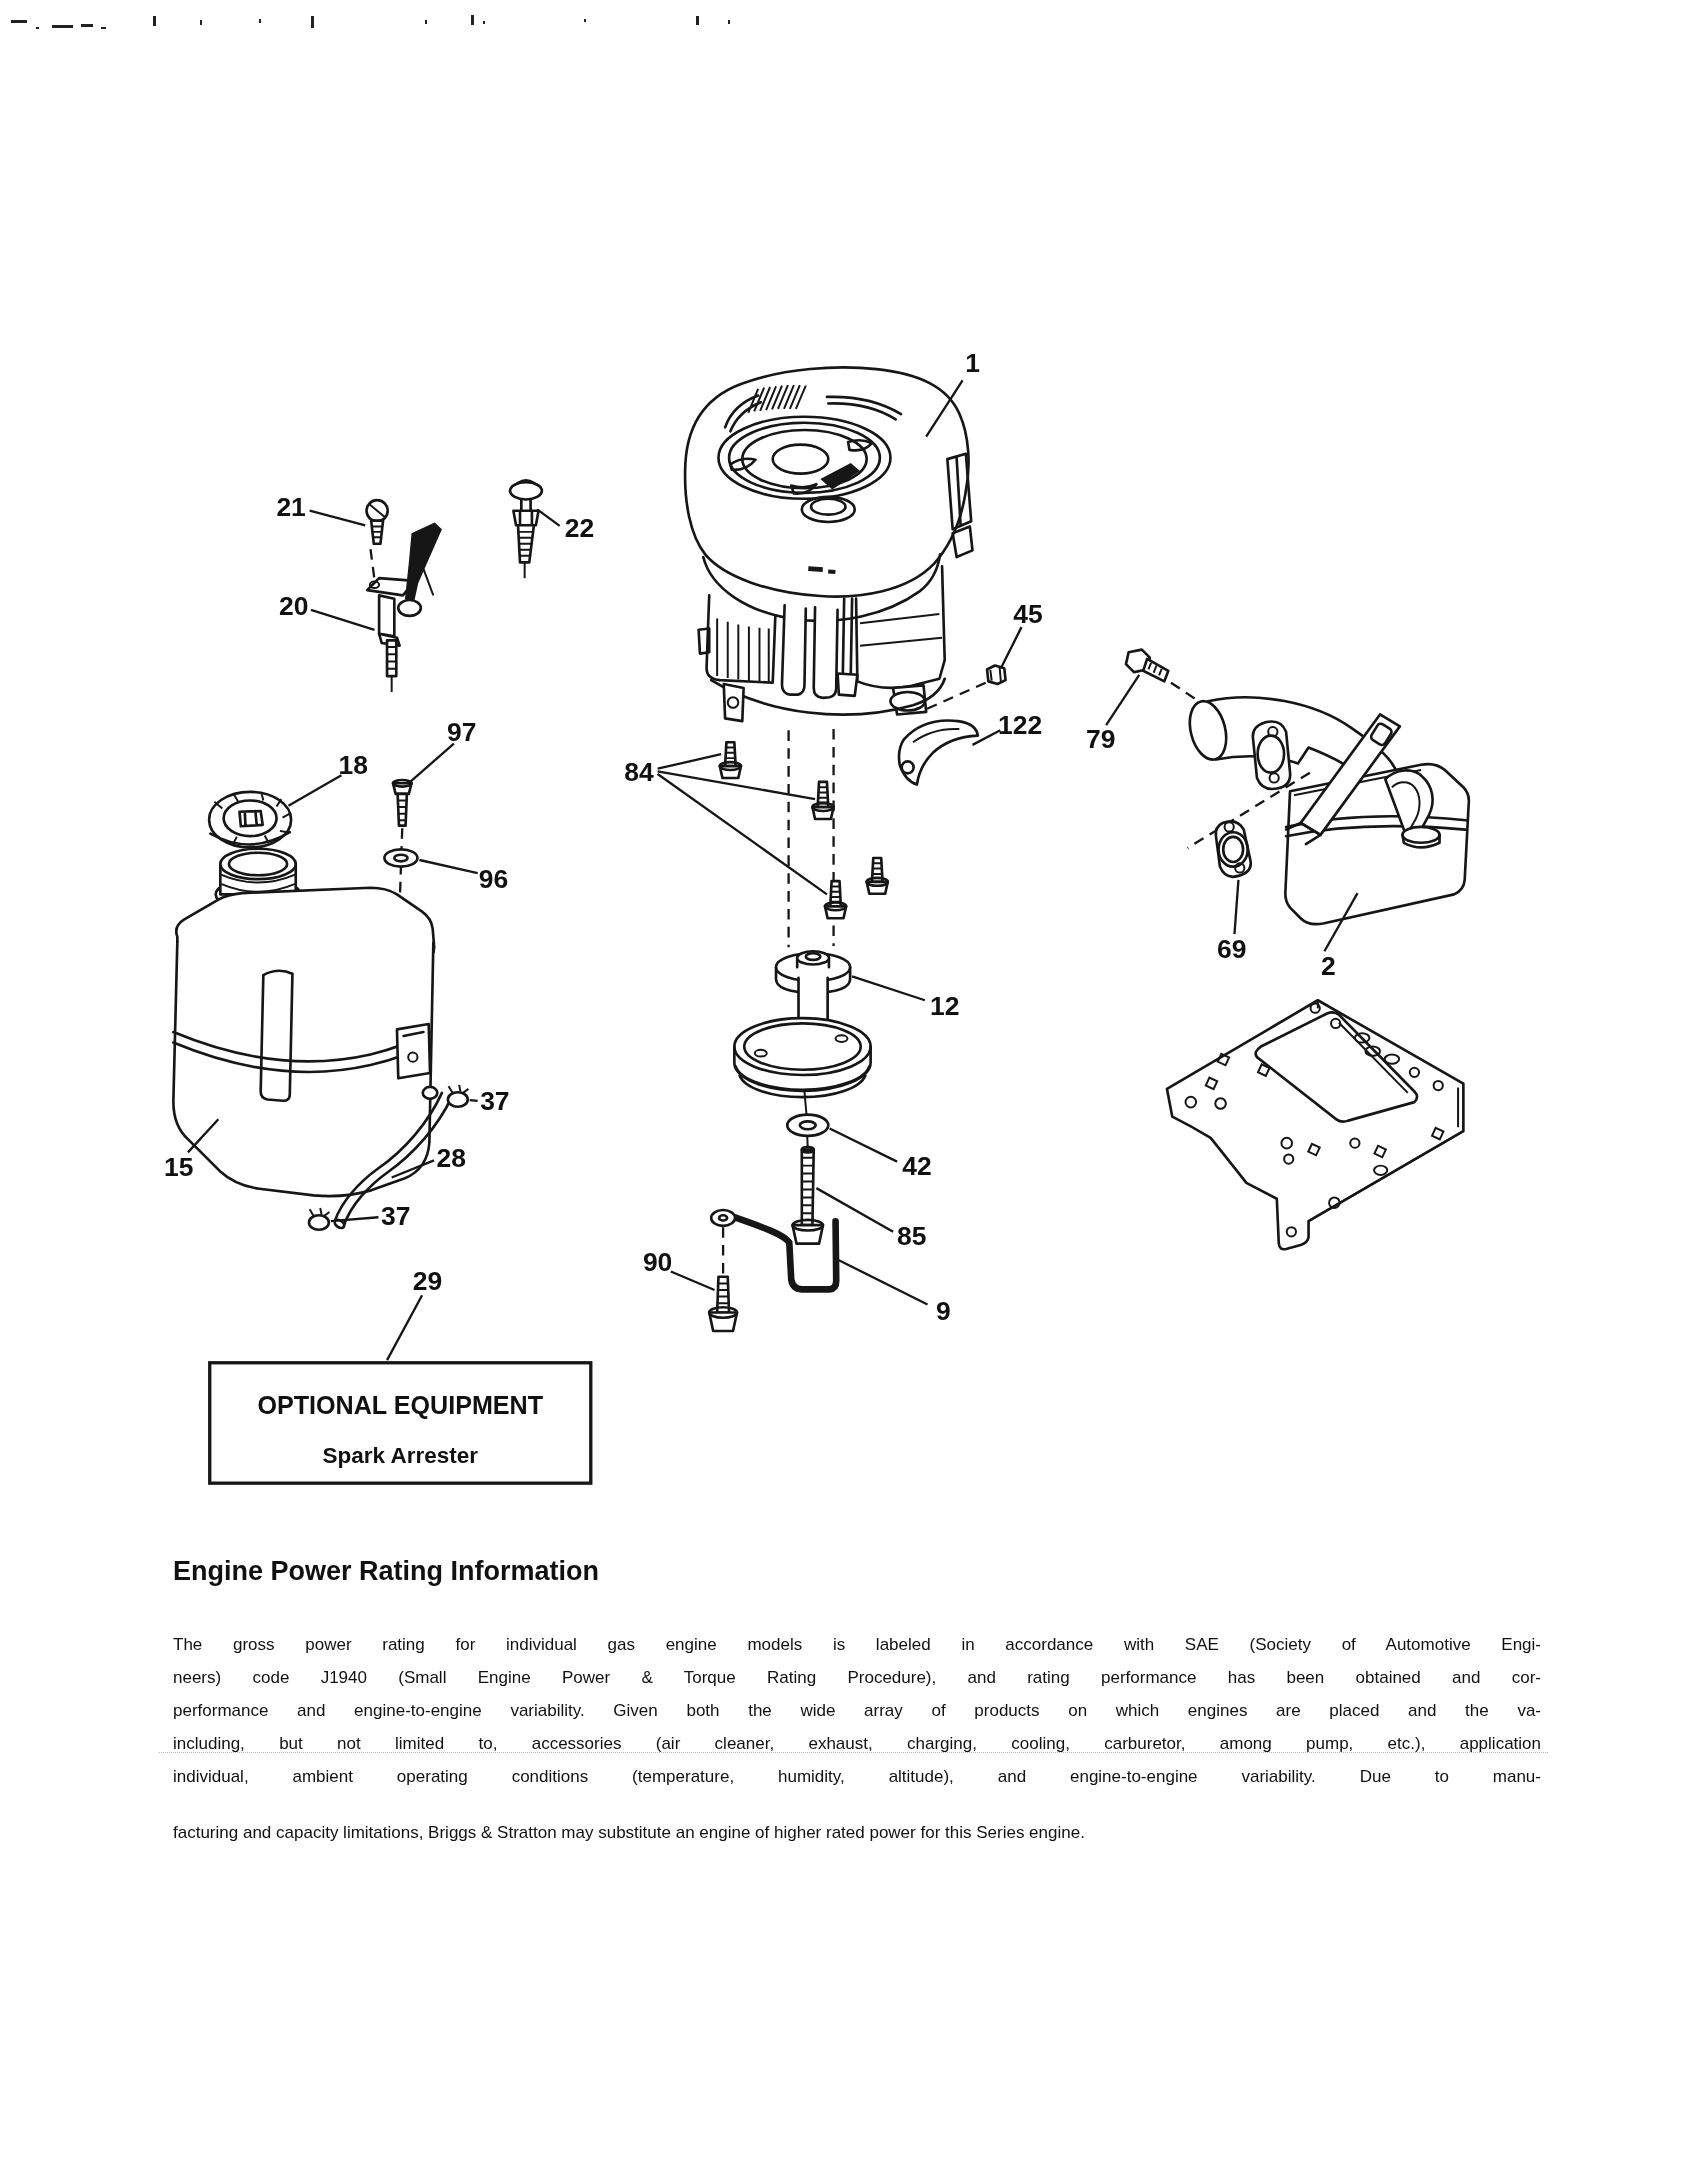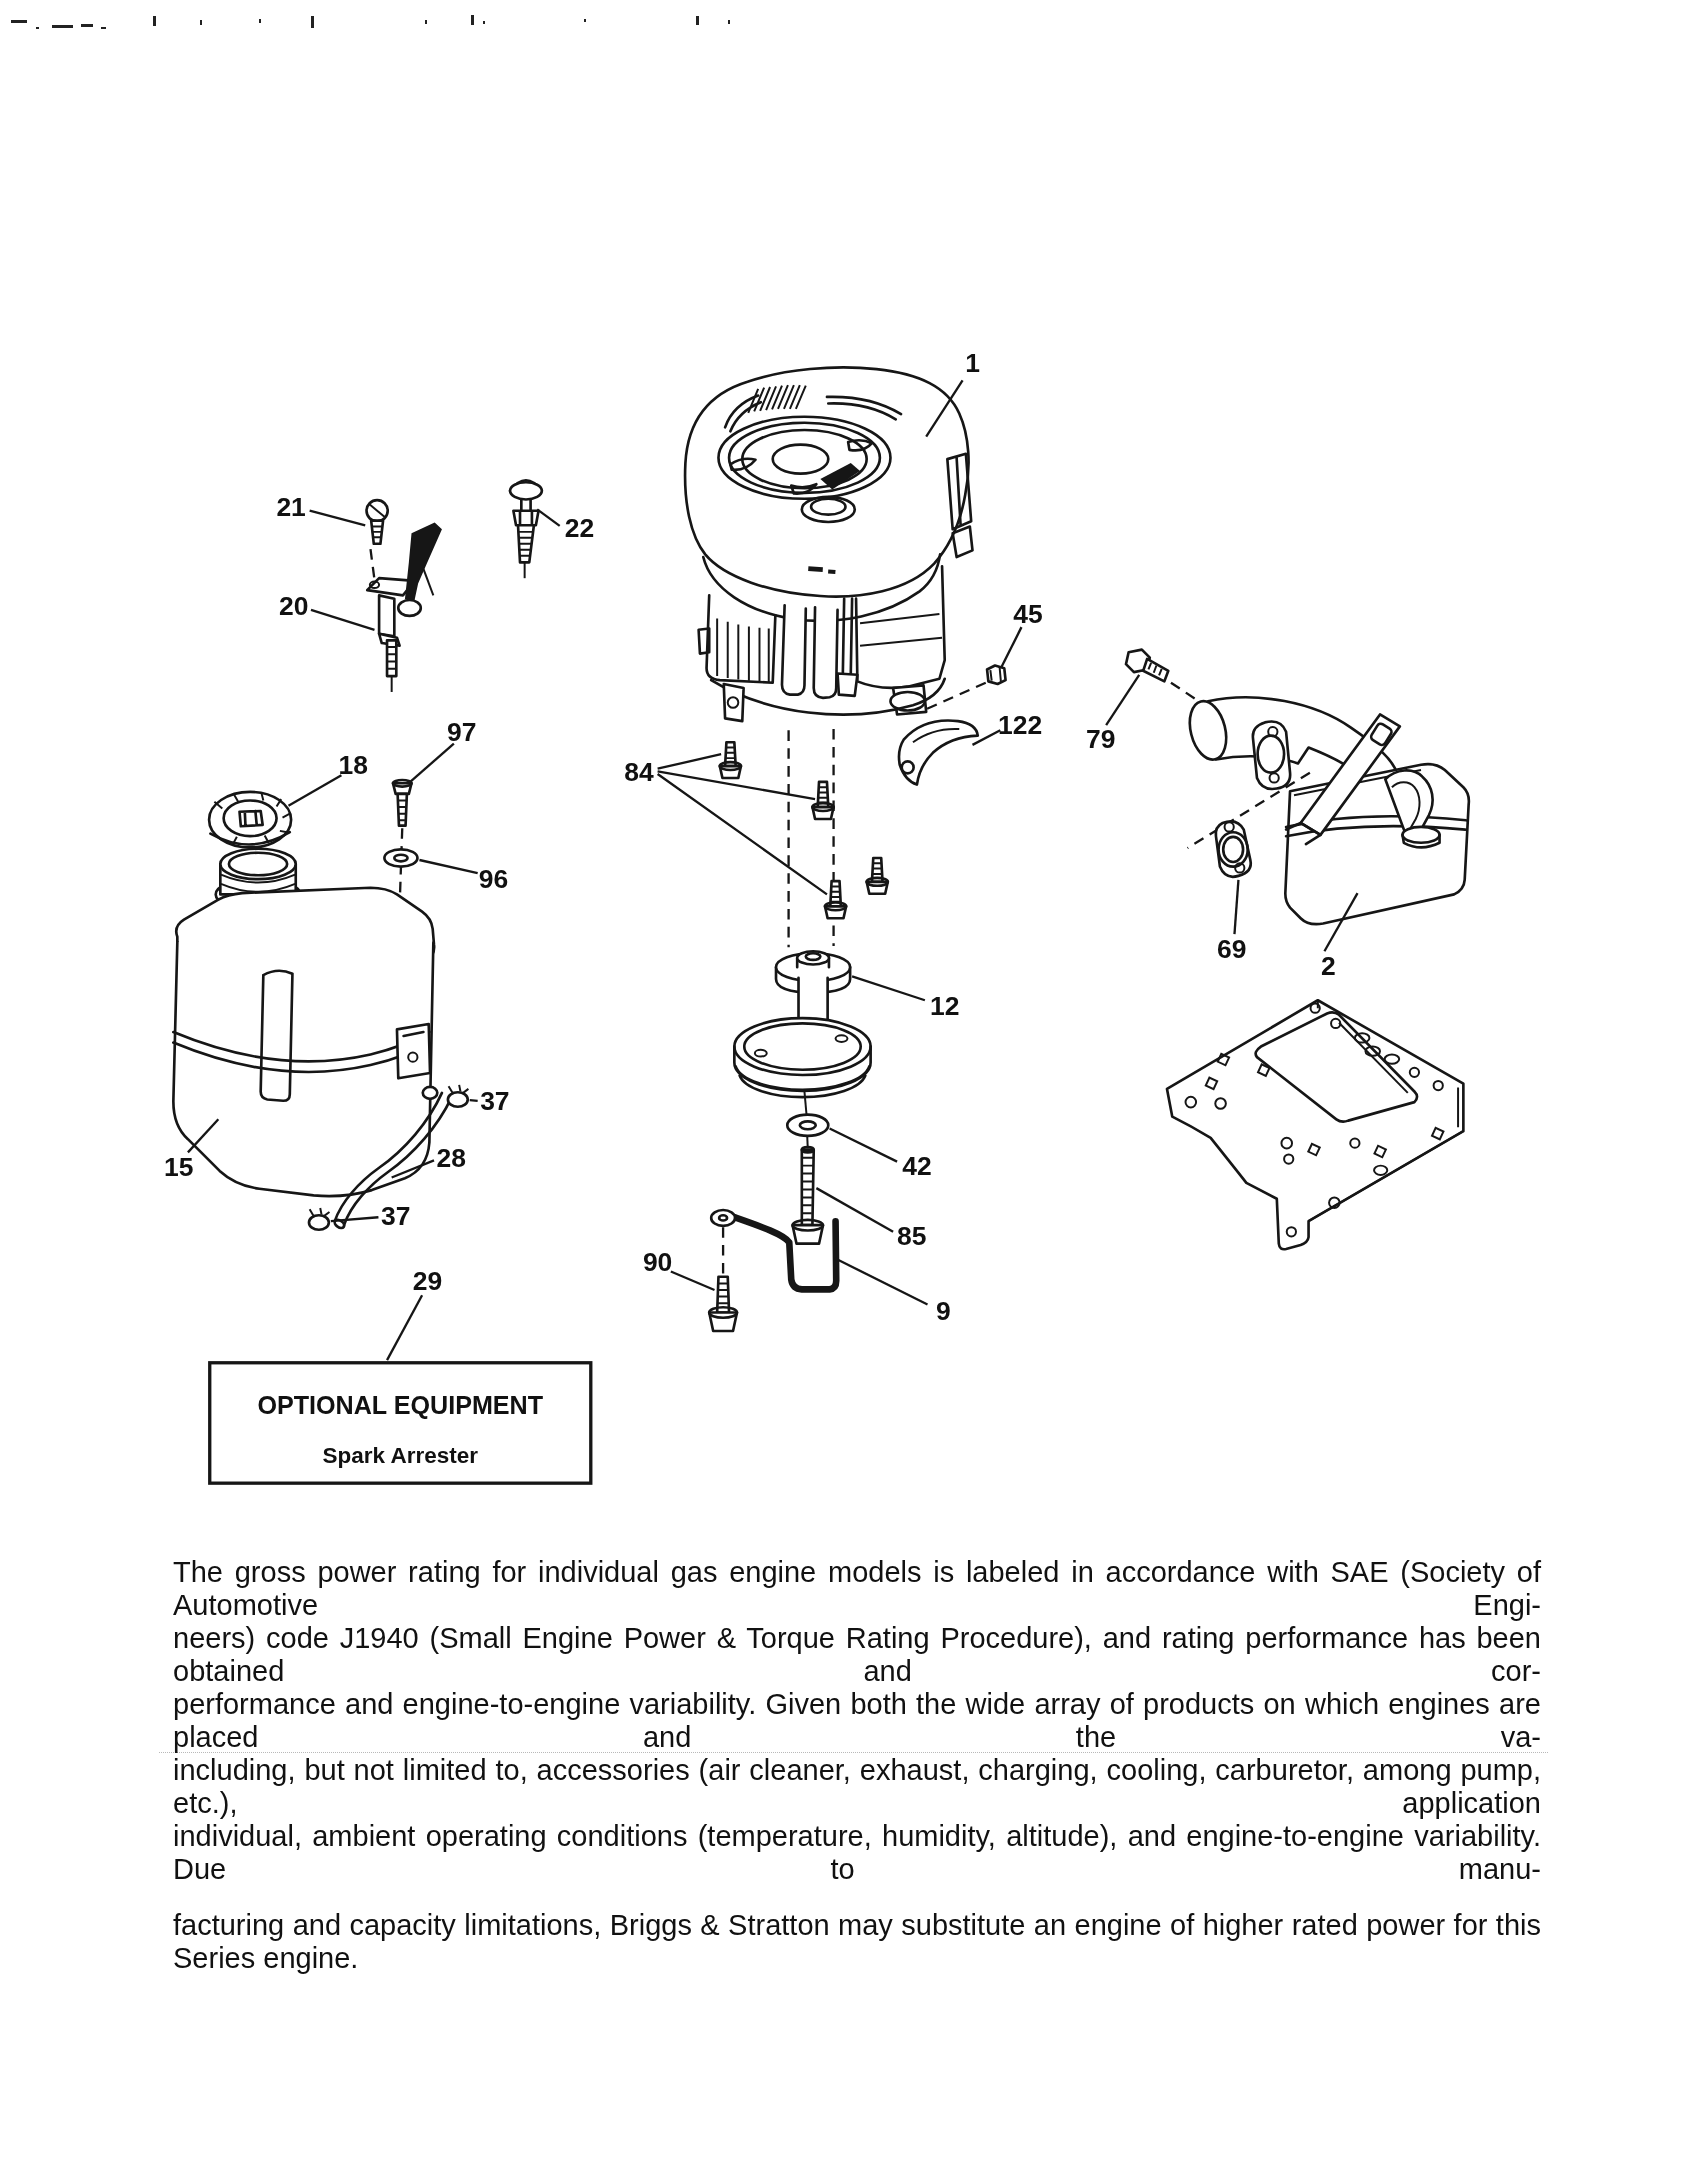--- a/index.html
+++ b/index.html
@@ -10,21 +10,21 @@
   .lnw{stroke:#161616;stroke-width:4;fill:#ffffff;stroke-linecap:round;stroke-linejoin:round;}
   .thin{stroke:#161616;stroke-width:3;fill:none;}
   .leader{stroke:#161616;stroke-width:3.5;fill:none;}
   .dash{stroke:#161616;stroke-width:3.5;fill:none;stroke-dasharray:16 11;}
   .blk{fill:#161616;stroke:none;}
   .callout{font:bold 40px "Liberation Sans",sans-serif;fill:#111;}
   .boxtitle{font:bold 38px "Liberation Sans",sans-serif;fill:#111;}
   .boxsub{font:bold 34px "Liberation Sans",sans-serif;fill:#111;}
   .info{position:absolute;left:173px;top:1556px;width:1368px;}
   .info h2{font-size:27px;margin:0 0 41px 0;font-weight:bold;}
-  .para-line{font-size:29px;line-height:33px;white-space:normal;
+  .para-line{font-size:17px;line-height:33px;white-space:normal;
              text-align:justify;text-align-last:justify;}
   .para-line.last{text-align-last:left;margin-top:23px;}
   .speck{position:absolute;background:#222;}
   .dotline{position:absolute;left:159px;top:1752px;width:1389px;border-top:1.3px dotted #b9b9b9;}
 </style>
 </head>
 <body>
 
 <div class="page">
 
@@ -362,20 +362,21 @@
     </g>
 
     <g>
       <rect x="317" y="2060" width="576" height="182" fill="#ffffff" stroke="#161616" stroke-width="5"></rect>
       <text class="boxtitle" x="605" y="2138" text-anchor="middle">OPTIONAL EQUIPMENT</text>
       <text class="boxsub" x="605" y="2212" text-anchor="middle">Spark Arrester</text>
     </g>
   </svg>
 
   <div class="info">
+    <h2>Engine Power Rating Information</h2>
     <div>
       <div class="para-line">The gross power rating for individual gas engine models is labeled in accordance with SAE (Society of Automotive Engi-</div>
       <div class="para-line">neers) code J1940 (Small Engine Power &amp; Torque Rating Procedure), and rating performance has been obtained and cor-</div>
       <div class="para-line">performance and engine-to-engine variability. Given both the wide array of products on which engines are placed and the va-</div>
       <div class="para-line">including, but not limited to, accessories (air cleaner, exhaust, charging, cooling, carburetor, among pump, etc.), application</div>
       <div class="para-line">individual, ambient operating conditions (temperature, humidity, altitude), and engine-to-engine variability. Due to manu-</div>
       <div class="para-line last">facturing and capacity limitations, Briggs &amp; Stratton may substitute an engine of higher rated power for this Series engine.</div>
     </div>
   </div>
 

